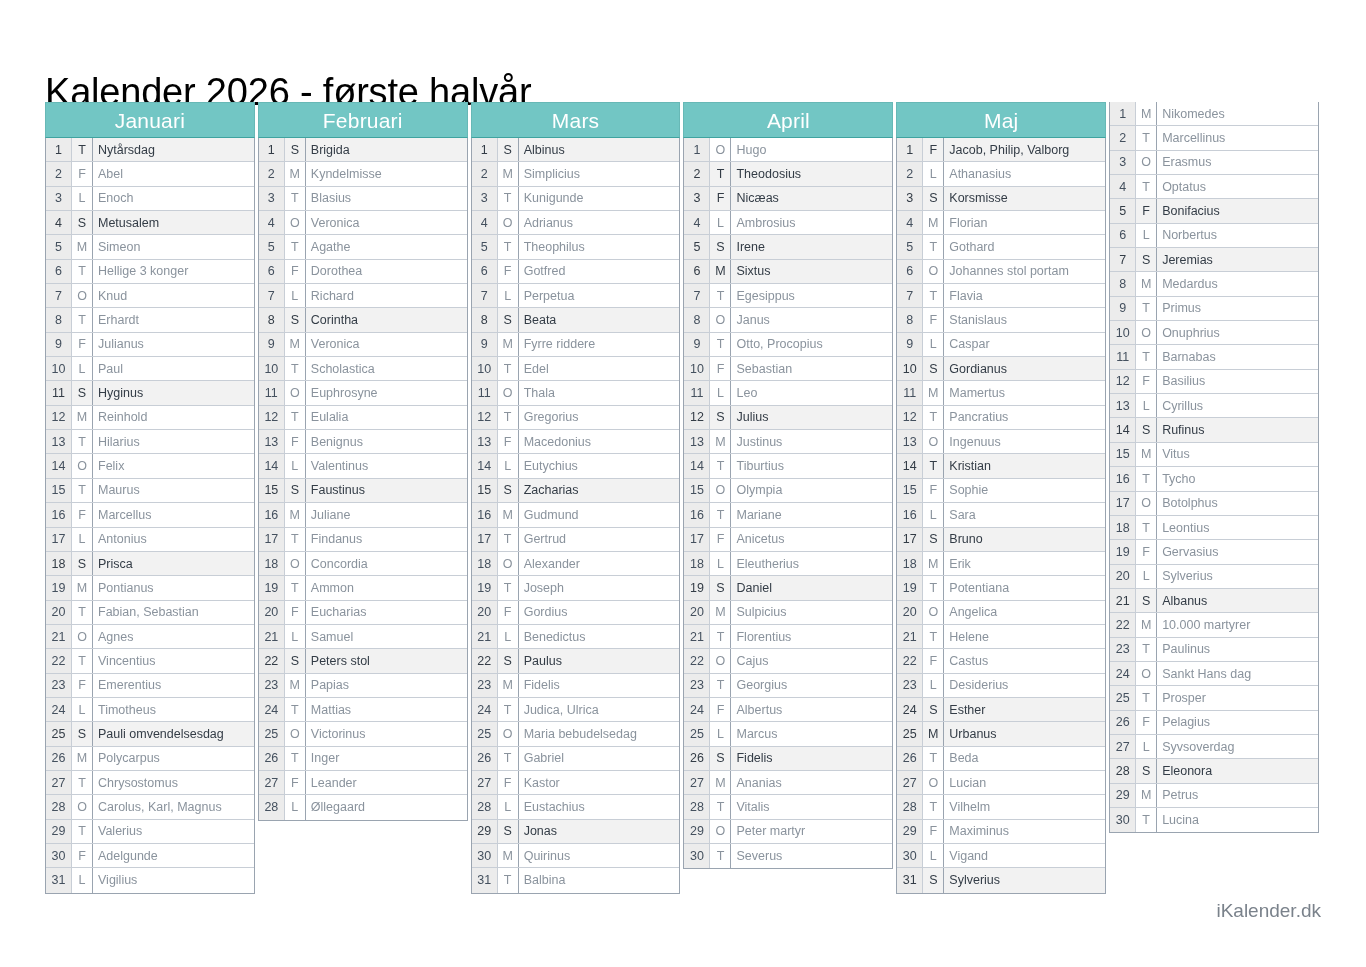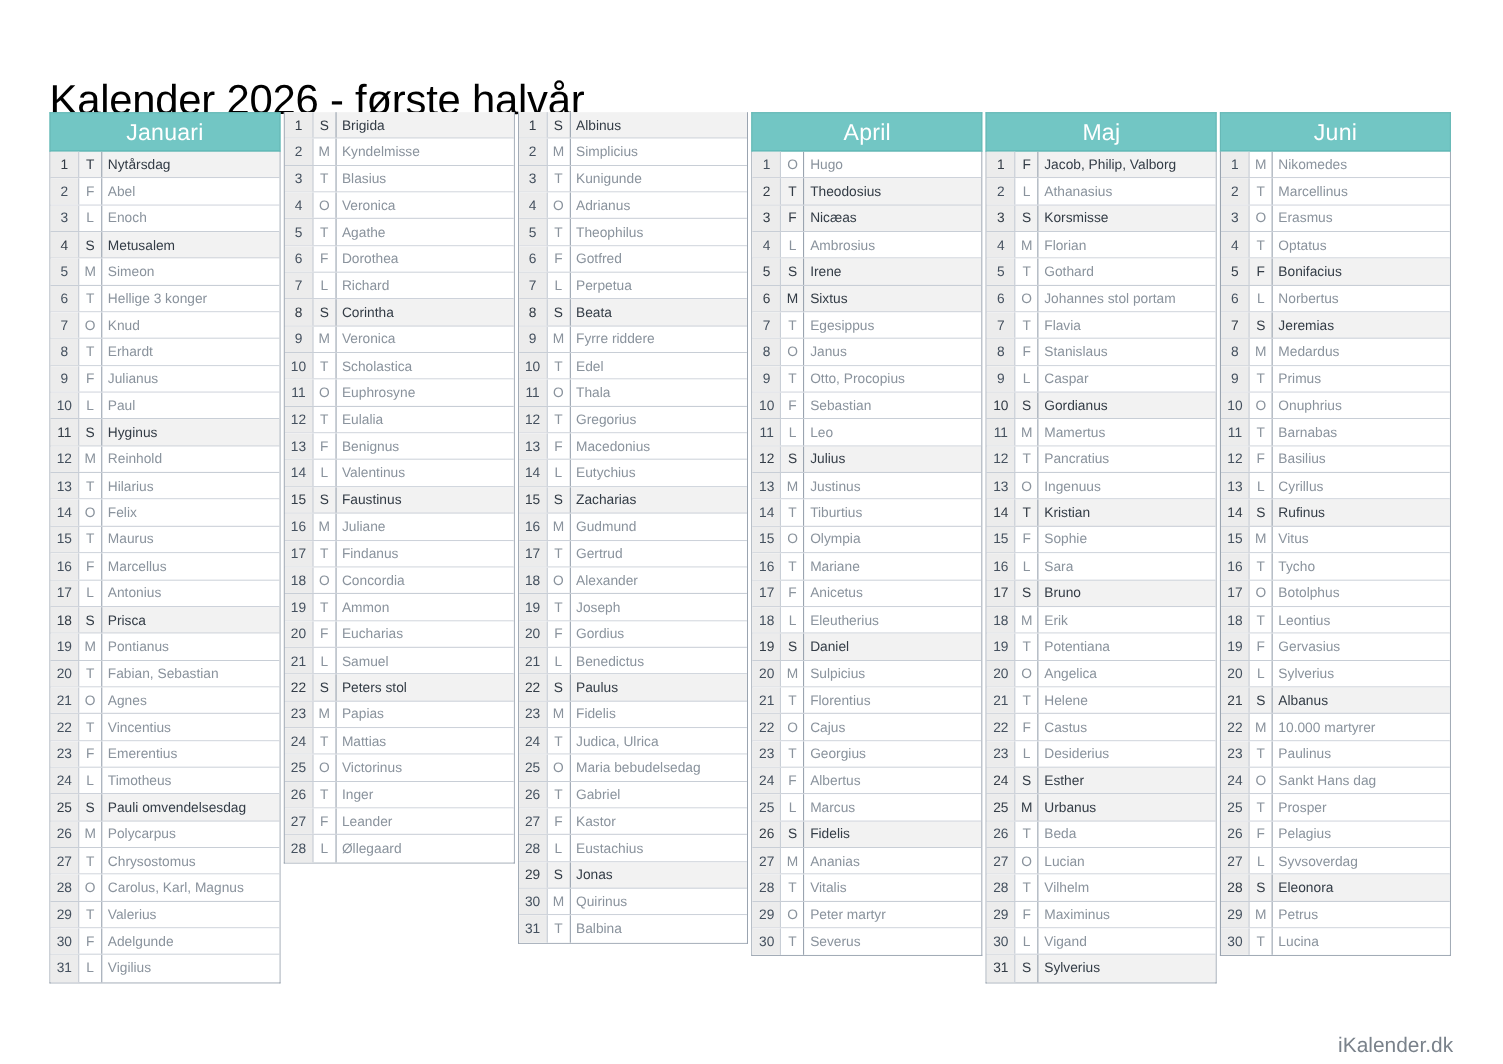--- a/index.html
+++ b/index.html
@@ -136,21 +136,21 @@
     color: #333c46;
   }
   .row.hl .c-day {
     color: #333c46;
   }
 
   
   .footer {
     position: absolute;
     right: 45px;
-    top: 940px;
+    top: 900px;
     font-size: 19px;
     color: #7a828b;
     text-align: right;
     white-space: nowrap;
   }
 </style>
 </head>
 <body>
 
 <div id="page">
@@ -314,20 +314,21 @@
             </div>
             <div class="row">
               <div class="c-day">31</div>
               <div class="c-wd">L</div>
               <div class="c-name">Vigilius</div>
             </div>
           </div>
         </div>
       </div>
       <div class="month">
+        <div class="month-head">Februari</div>
         <div class="month-inner">
           <div class="rows">
             <div class="row hl">
               <div class="c-day">1</div>
               <div class="c-wd">S</div>
               <div class="c-name">Brigida</div>
             </div>
             <div class="row">
               <div class="c-day">2</div>
               <div class="c-wd">M</div>
@@ -460,20 +461,21 @@
             </div>
             <div class="row">
               <div class="c-day">28</div>
               <div class="c-wd">L</div>
               <div class="c-name">Øllegaard</div>
             </div>
           </div>
         </div>
       </div>
       <div class="month">
+        <div class="month-head">Mars</div>
         <div class="month-inner">
           <div class="rows">
             <div class="row hl">
               <div class="c-day">1</div>
               <div class="c-wd">S</div>
               <div class="c-name">Albinus</div>
             </div>
             <div class="row">
               <div class="c-day">2</div>
               <div class="c-wd">M</div>
@@ -940,21 +942,20 @@
             </div>
             <div class="row hl">
               <div class="c-day">31</div>
               <div class="c-wd">S</div>
               <div class="c-name">Sylverius</div>
             </div>
           </div>
         </div>
       </div>
       <div class="month">
-        <div class="month-head">Juni</div>
         <div class="month-inner">
           <div class="rows">
             <div class="row">
               <div class="c-day">1</div>
               <div class="c-wd">M</div>
               <div class="c-name">Nikomedes</div>
             </div>
             <div class="row">
               <div class="c-day">2</div>
               <div class="c-wd">T</div>

